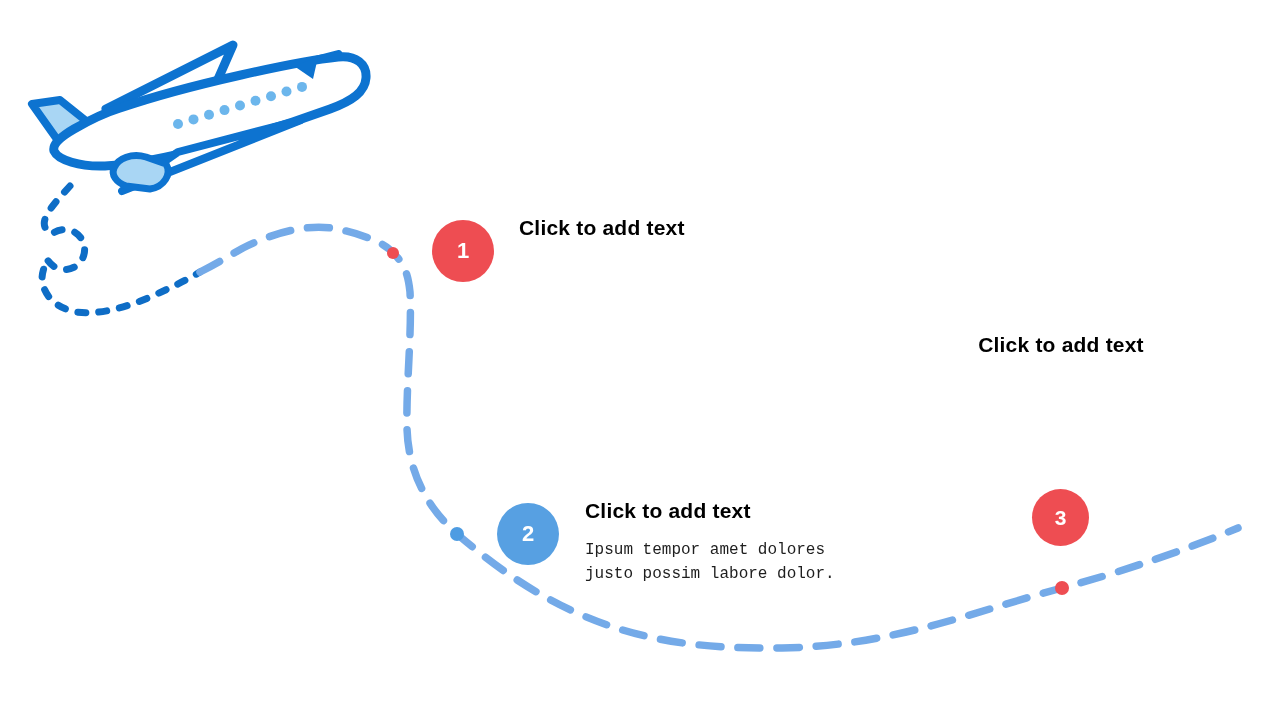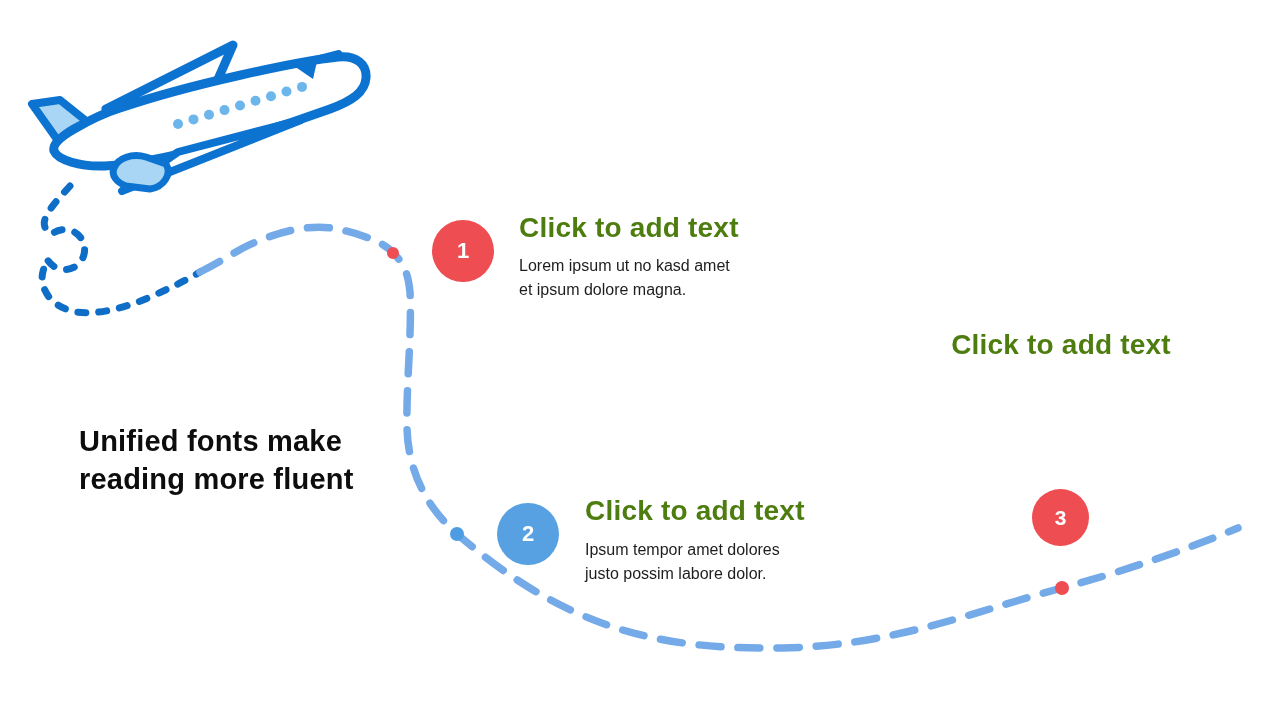--- a/index.html
+++ b/index.html
@@ -18,31 +18,31 @@
     position: absolute; border-radius: 50%;
     display: flex; align-items: center; justify-content: center;
     color: #ffffff; font-weight: bold; font-size: 22px;
     cursor: default; user-select: none;
   }
   .num-circle.c1 { left: 432px; top: 220px; width: 62px; height: 62px; }
   .num-circle.c2 { left: 497px; top: 503px; width: 62px; height: 62px; }
   .num-circle.c3 { left: 1032px; top: 489px; width: 57px; height: 57px; font-size: 21px; }
 
   .item-heading {
-    position: absolute; font-size: 28px; font-weight: bold;
-    line-height: 26px; color: #4d7c0f; letter-spacing: 0.2px;
+    position: absolute; font-size: 21px; font-weight: bold;
+    line-height: 26px; color: #000000; letter-spacing: 0.2px;
   }
   .item-body {
     position: absolute; font-size: 16px; line-height: 24px;
     color: #1e1e1e; white-space: pre-line;
   }
   .h1 { left: 519px; top: 215px; }
   .b1 { left: 519px; top: 254px; }
   .h2 { left: 585px; top: 498px; }
-  .b2 { left: 585px; top: 538px; }
+  .b2 { left: 585px; top: 538px; font-family: Liberation Mono, monospace; }
   .block3 { position: absolute; left: 941px; top: 332px; width: 240px; text-align: center; }
   .block3 .item-heading, .block3 .item-body { position: static; }
   .block3 .item-body { margin-top: 14px; }
 </style>
 </head>
 <body>
 
 <div class="slide">
 
   <svg class="art" viewBox="0 0 1280 720" aria-hidden="true">
@@ -88,29 +88,25 @@
         <circle cx="286.5" cy="91.5" r="5"></circle>
         <circle cx="302" cy="86.9" r="5"></circle>
       </g>
     </g>
 
     <circle cx="393" cy="253" r="6" fill="#ee4d52"></circle>
     <circle cx="457" cy="534" r="7" fill="#4e9ce2"></circle>
     <circle cx="1062" cy="588" r="7" fill="#ee4d52"></circle>
   </svg>
 
-  <div class="slide-title">Unified fonts make
-reading more fluent</div>
 
   <div class="num-circle c1" style="background: rgb(238, 77, 82);">
     <span>1</span>
   </div>
   <div class="item-heading h1">Click to add text</div>
-  <div class="item-body b1">Lorem ipsum ut no kasd amet
-et ipsum dolore magna.</div>
 
   <div class="num-circle c2" style="background: rgb(87, 160, 226);">
     <span>2</span>
   </div>
   <div class="item-heading h2">Click to add text</div>
   <div class="item-body b2">Ipsum tempor amet dolores
 justo possim labore dolor.</div>
 
   <div class="num-circle c3" style="background: rgb(238, 77, 82);">
     <span>3</span>

